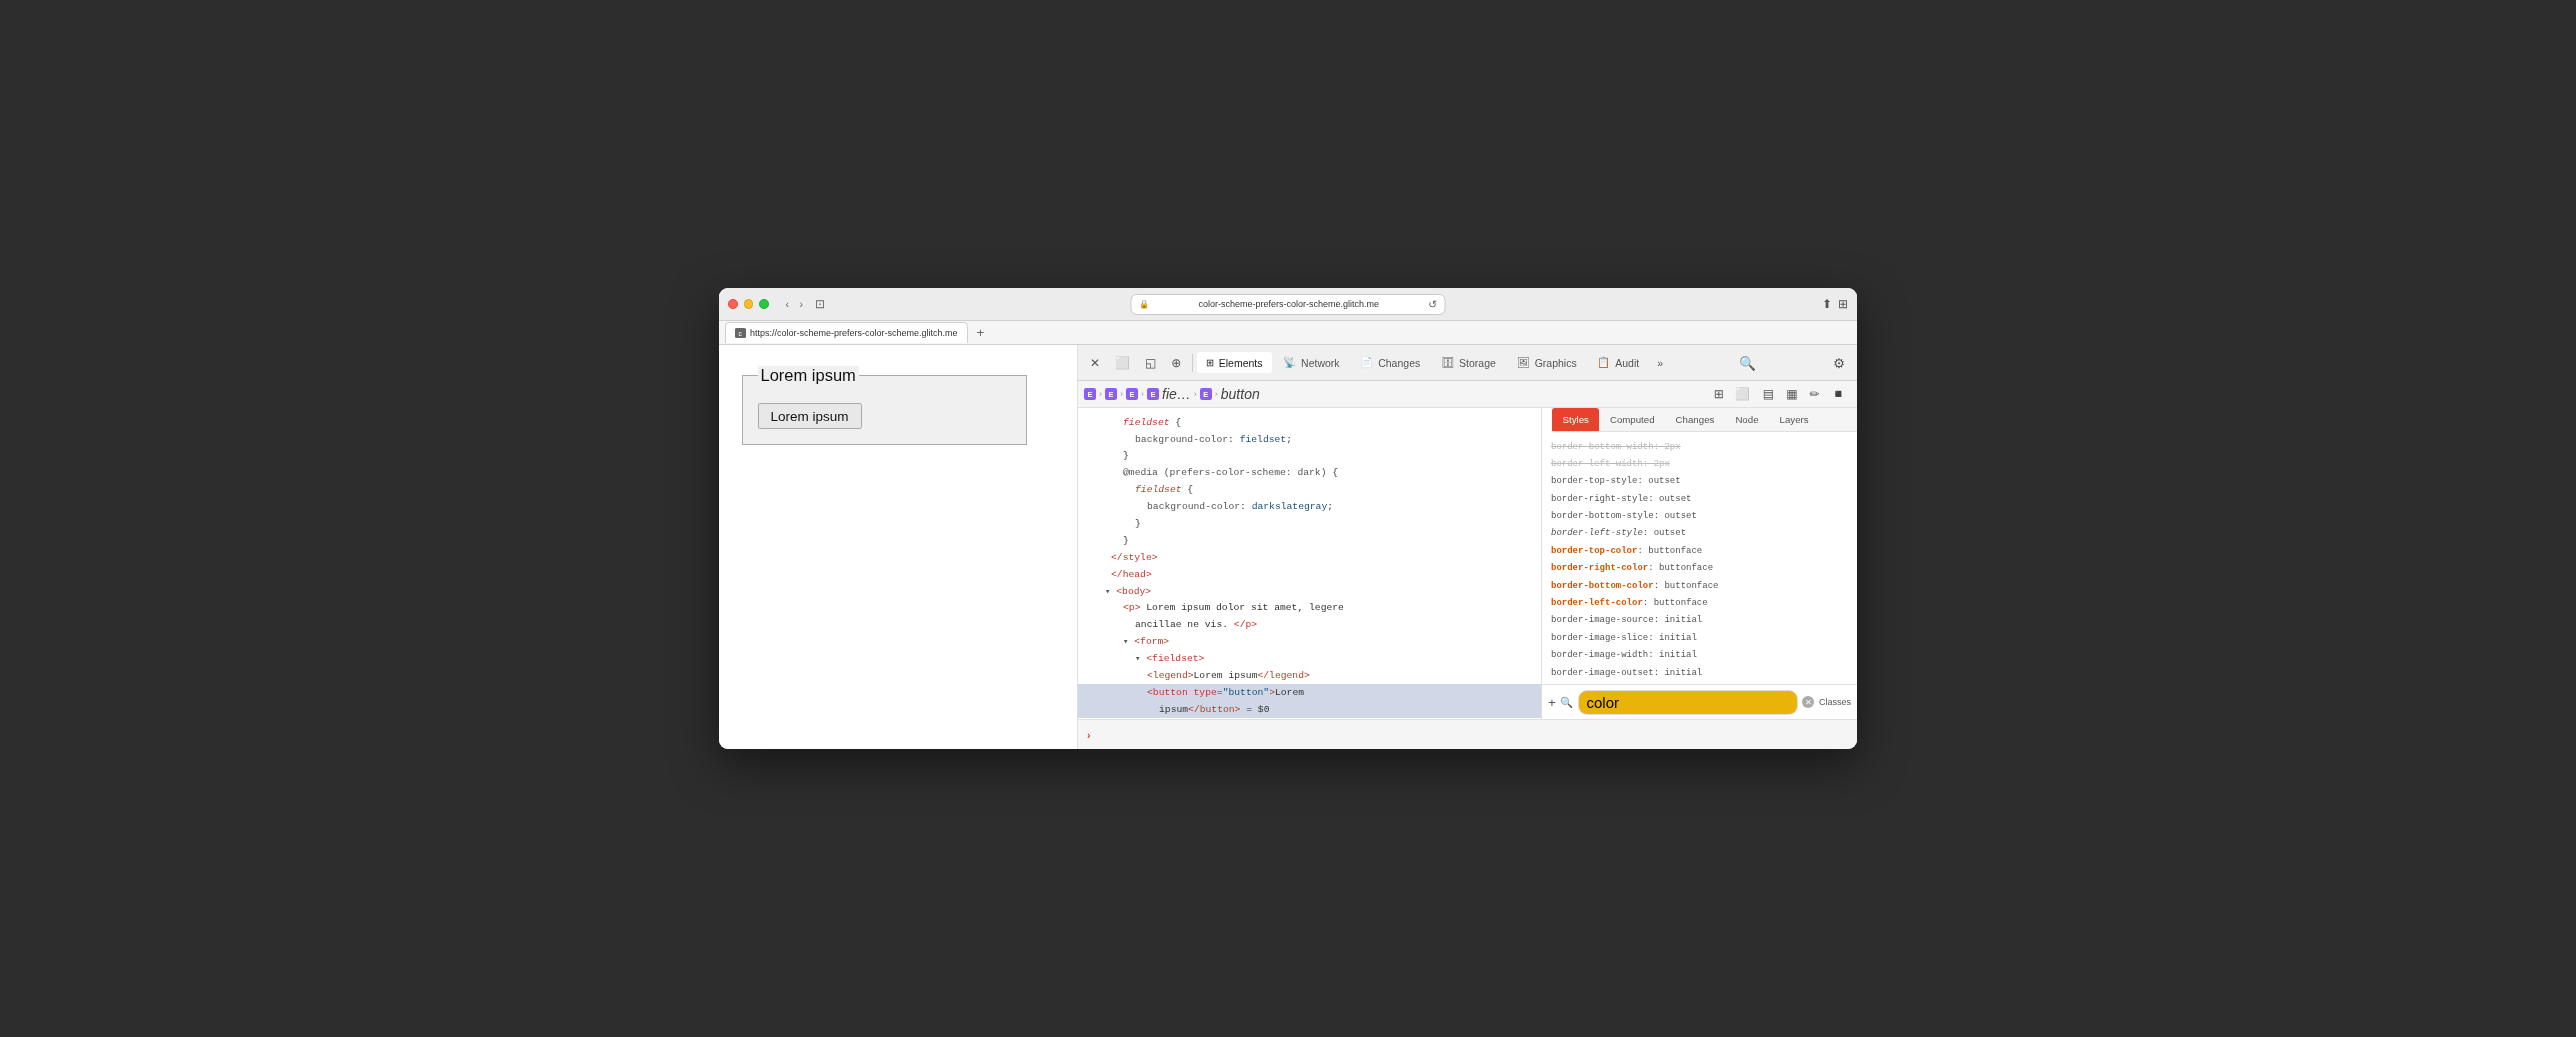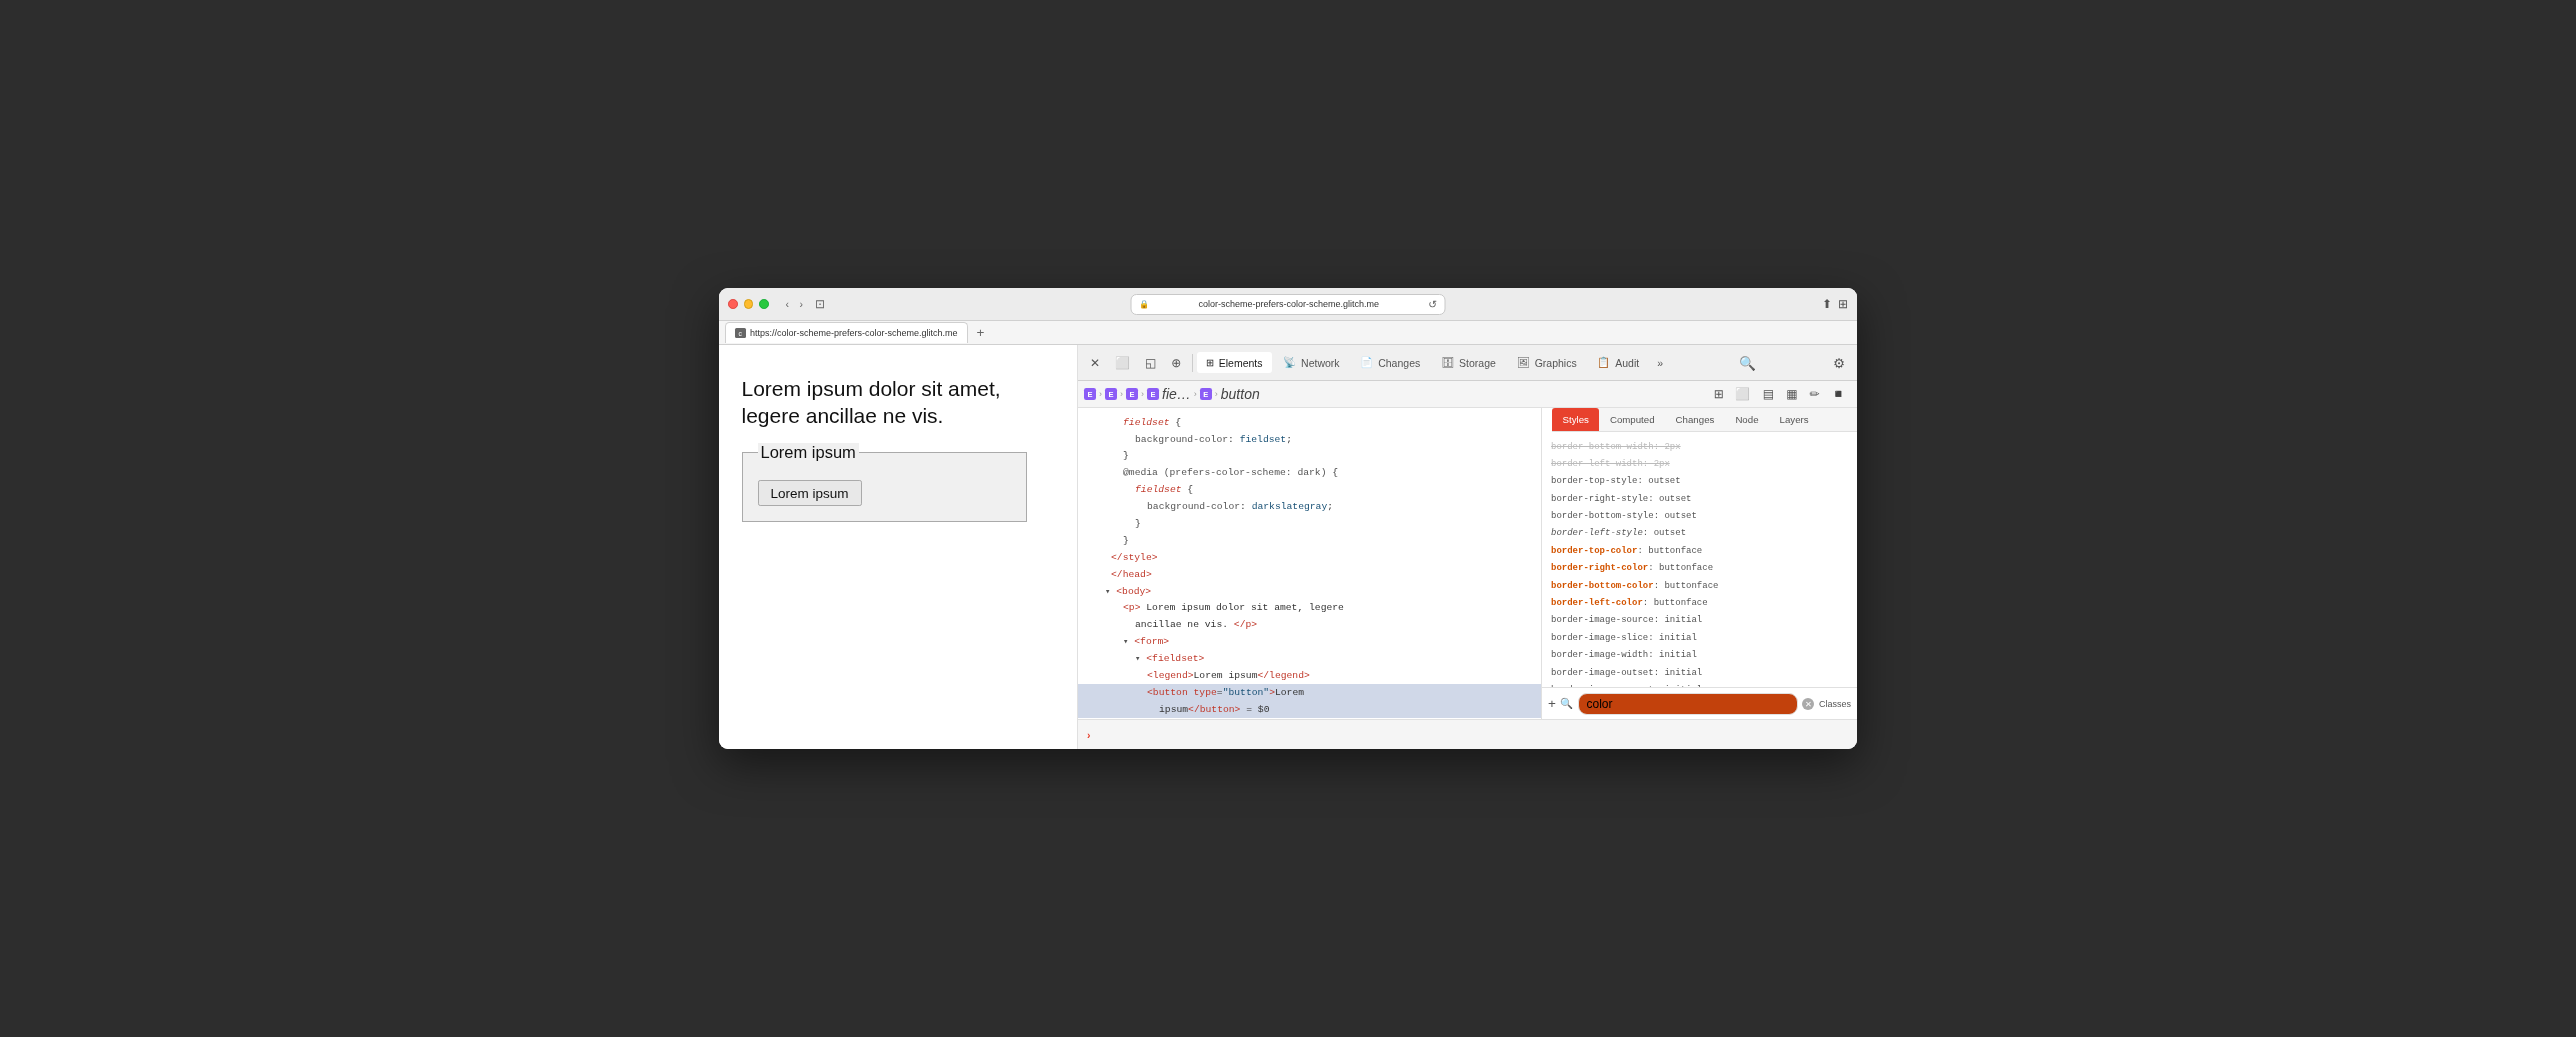--- a/index.html
+++ b/index.html
@@ -472,22 +472,22 @@
     .filter-icon {
       font-size: 10.5px;
       color: #888;
     }
 
     .filter-input {
       flex: 1;
       border: 0.7px solid #e0e0e0;
       border-radius: 9px;
       padding: 3px 7.5px;
-      font-size: 12px;
-      background: #c2410c;
+      font-size: 15px;
+      background: #eab308;
       outline: none;
     }
 
     .filter-clear {
       background: #aaa;
       border: none;
       border-radius: 50%;
       width: 12px;
       height: 12px;
       color: white;
@@ -578,21 +578,20 @@
     <div class="browser-tab">
       <div class="tab-favicon">c</div>
       <span style="font-size:9px;color:#333;max-width:225px;overflow:hidden;text-overflow:ellipsis;white-space:nowrap;">https://color-scheme-prefers-color-scheme.glitch.me</span>
     </div>
     <button class="new-tab-btn">+</button>
   </div>
 
   <div class="main-content" style="height: 404px;">
 
     <div class="page-preview">
-      <p class="page-paragraph">Lorem ipsum dolor sit amet, legere ancillae ne vis.</p>
       <div style="position:relative; display:inline-block; width: 285px;">
         <fieldset class="fieldset-container" style="border:0.7px solid #aaa; background:#f0f0f0; padding:15px 15px 15px; width:285px; position:relative;">
           <legend class="fieldset-legend" style="font-size:16.5px; color:#111; background:#f0f0f0; padding:0 3px; margin-left: 7.5px;">Lorem ipsum</legend>
           <button class="fieldset-button">Lorem ipsum</button>
         </fieldset>
       </div>
     </div>
 
     <div class="devtools-main-area">
 

